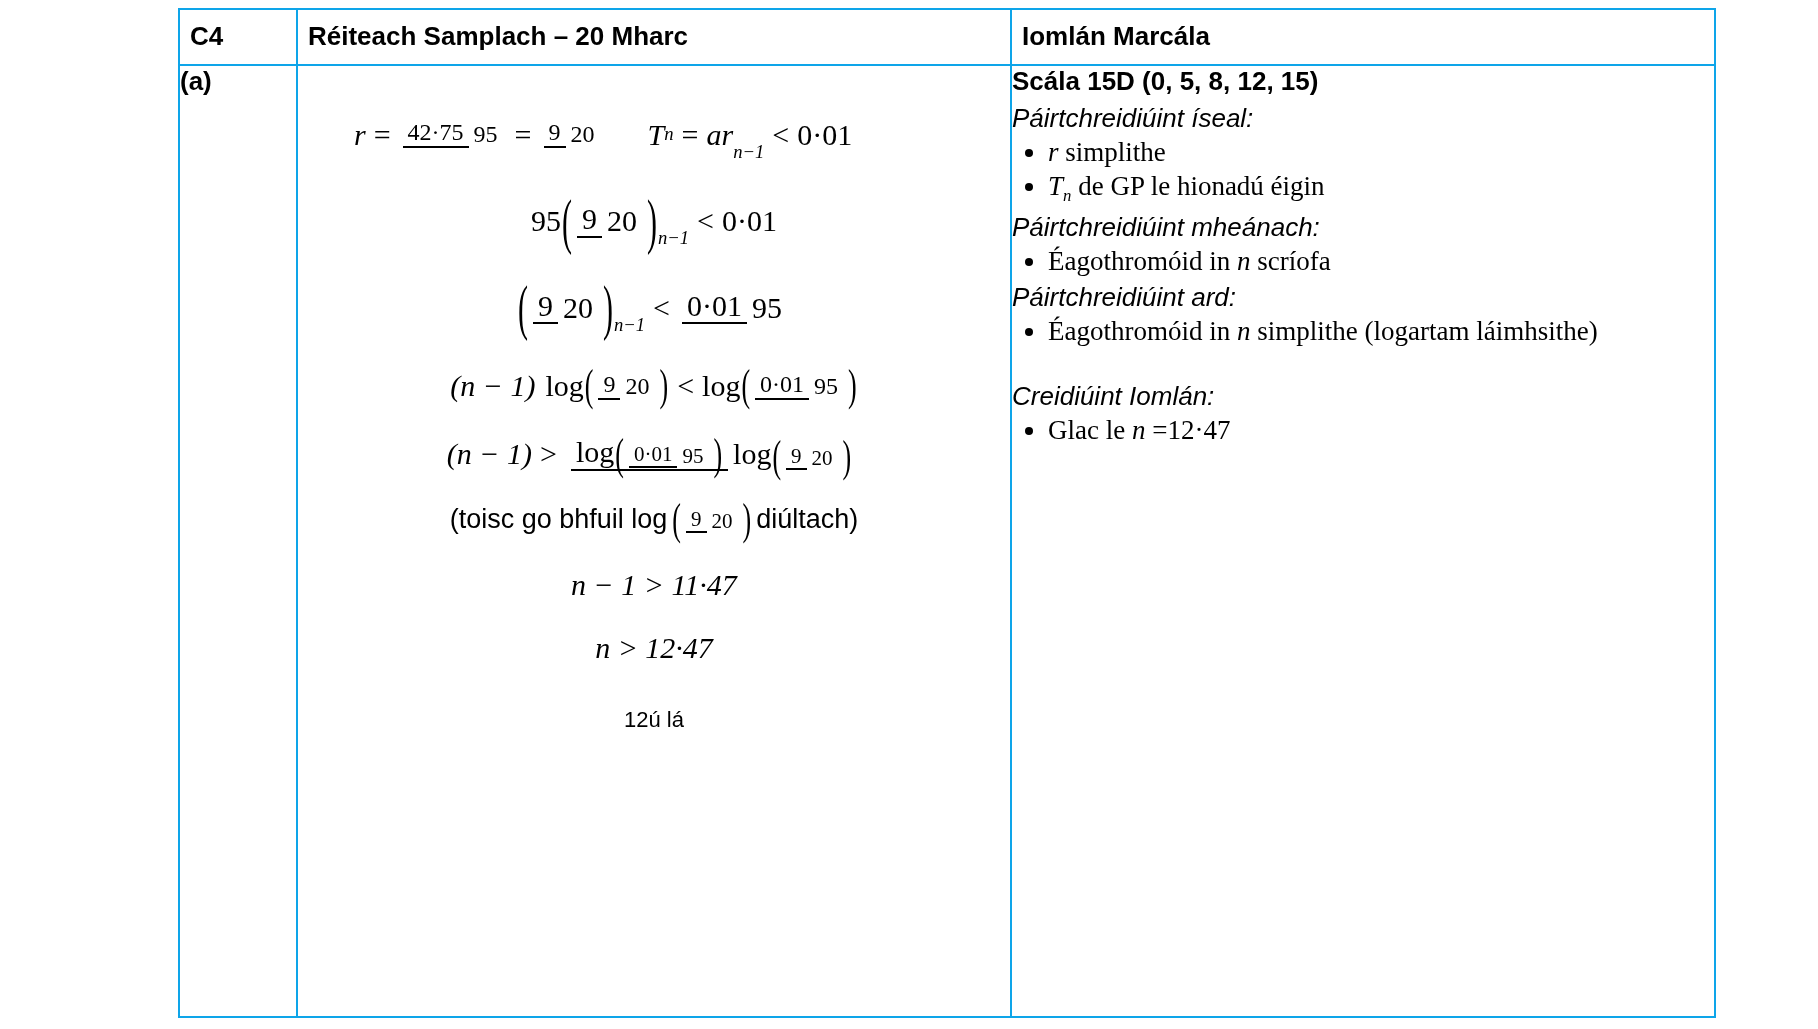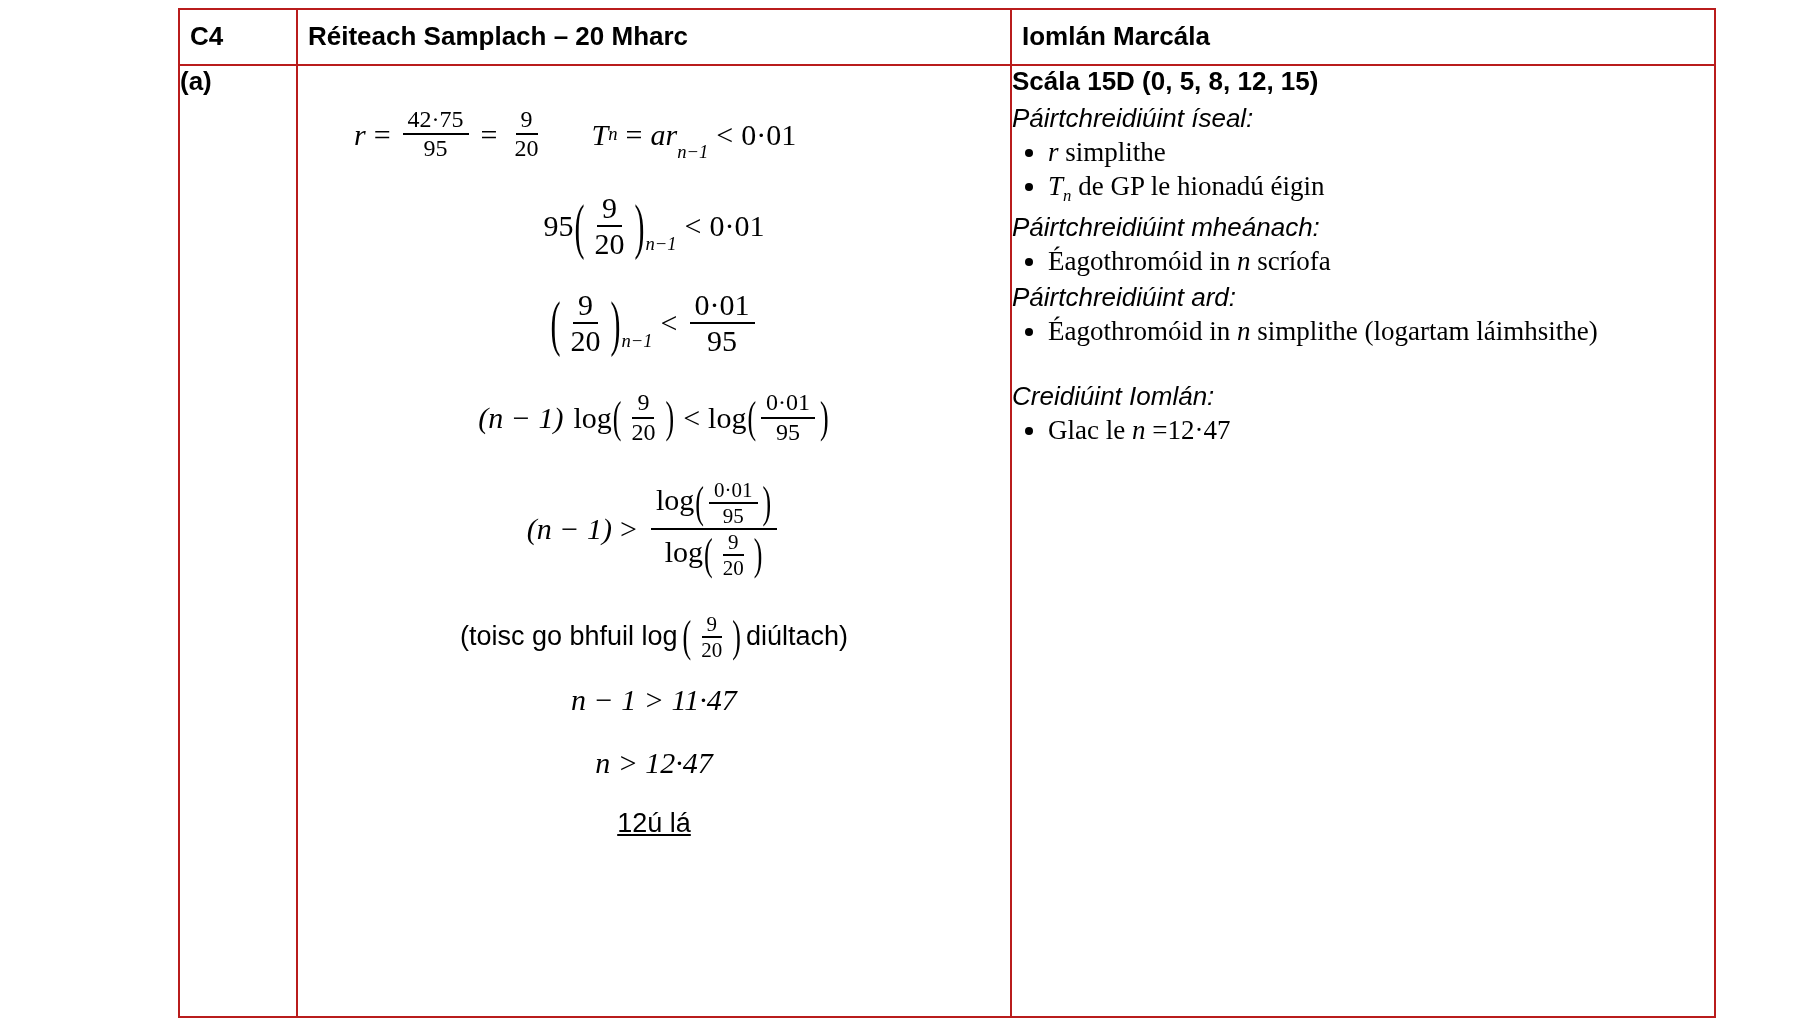--- a/index.html
+++ b/index.html
@@ -21,21 +21,21 @@
   }
   .marking-table {
     position: absolute;
     left: 178px;
     top: 8px;
     width: 1536px;
     border-collapse: collapse;
     table-layout: fixed;
   }
   .marking-table td {
-    border: 2px solid #b91c1c;
+    border: 2px solid #0ea5e9;
     vertical-align: top;
     padding: 0;
   }
   .col-q { width: 118px; }
   .col-sol { width: 714px; }
   .col-notes { width: 704px; }
 
   
   .hdr td {
     height: 44px;
@@ -68,21 +68,21 @@
     align-items: center;
     justify-content: center;
     white-space: nowrap;
   }
   .row.left { justify-content: flex-start; }
   .gap { display: inline-block; width: 44px; }
 
   
   .frac {
     display: inline-flex;
-    flex-direction: column;
+    flex-direction: row;
     align-items: center;
     vertical-align: middle;
     margin: 0 4px;
     line-height: 1.05;
   }
   .frac .num {
     border-bottom: 2px solid #000;
     padding: 0 5px 1px 5px;
   }
   .frac .den { padding: 1px 5px 0 5px; }
@@ -286,29 +286,29 @@
                 <span class="pl">(</span>
                 <span class="frac tiny serif">
                   <span class="num">9</span>
                   <span class="den">20</span>
                 </span>
                 <span class="pr">)</span>
               </span>
               <span>diúltach)</span>
             </div>
 
-            <div class="row line italic" style="margin-top:22px;">
+            <div class="row line italic" style="margin-top:33px;">
               <span>n − 1 &gt; 11·47</span>
             </div>
 
             <div class="row line italic" style="margin-top:30px;">
               <span>n &gt; 12·47</span>
             </div>
 
-            <div class="row line sans" style="margin-top:30px; font-size:27px;text-decoration:underline;">
+            <div class="row line sans" style="margin-top:44px; font-size:22px;">
               <span>12ú lá</span>
             </div>
 
           </div>
         </td>
 
         <td class="notescell">
           <div class="notes-title">Scála 15D (0, 5, 8, 12, 15)</div>
 
           <div class="notes-sub">Páirtchreidiúint íseal:</div>

